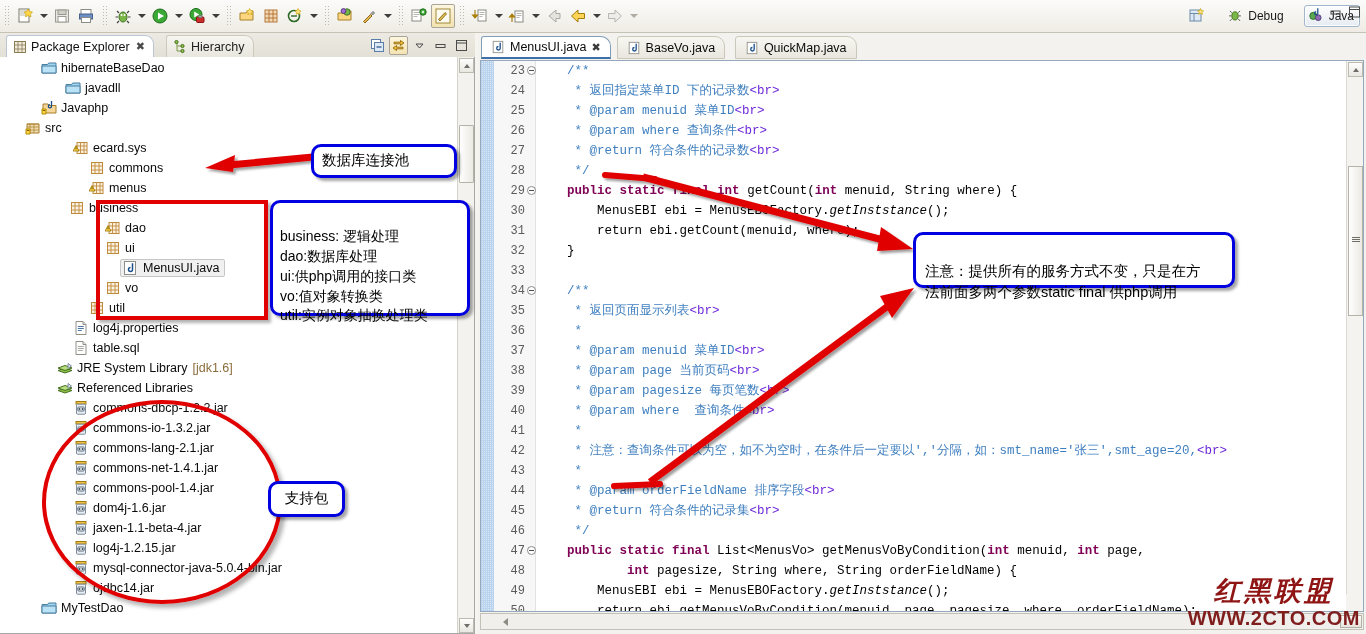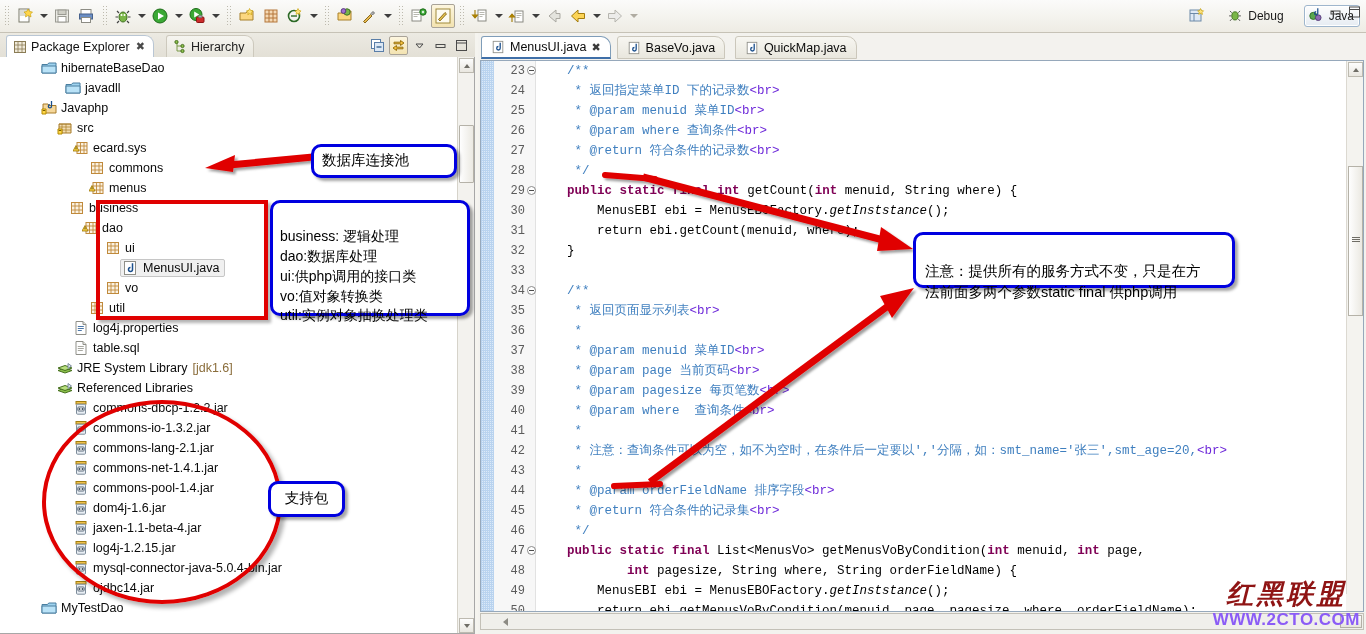--- a/index.html
+++ b/index.html
@@ -132,21 +132,21 @@
   }
   .redbox { position:absolute; border:4px solid #e00000; background:transparent; z-index:35;
     box-shadow:3px 3px 3px rgba(0,0,0,0.3); }
   .redellipse { position:absolute; border:4px solid #e00000; border-radius:50%;
     background:transparent; z-index:35; box-shadow:4px 4px 4px rgba(0,0,0,0.3); }
   .arrow-svg { position:absolute; z-index:38; pointer-events:none; }
 
   .watermark { position:absolute; right:6px; bottom:4px; z-index:60; text-align:center; }
   .wm-cn { font-family:"Liberation Serif","DejaVu Serif",serif; font-size:27px; font-weight:bold;
     color:#8f1414; letter-spacing:3px; font-style:italic; line-height:1; }
-  .wm-url { font-size:17px; font-weight:bold; color:#8b5cf6; letter-spacing:0.5px; margin-top:2px; }
+  .wm-url { font-size:20px; font-weight:bold; color:#7f1d1d; letter-spacing:0.5px; margin-top:2px; }
 </style>
 </head>
 <body>
 
 <div id="app">
 
   <div class="toolbar">
     <div class="tb-grip"></div>
 
     <div class="tb-btn">
@@ -428,21 +428,21 @@
                 <svg width="16" height="16" viewBox="0 0 16 16">
                   <path d="M2 4h5l1 1.5h7V13H2z" fill="#f5d79a" stroke="#a87c2a"></path>
                   <path d="M10.5 1v5.2a1.6 1.6 0 1 1-1.6-1.6" fill="none" stroke="#1b4f8c" stroke-width="1.3"></path>
                   <path d="M1 9h4v5H1z" fill="#ffd84a" stroke="#b58a00"></path>
                   <path d="M1.8 10h2.4v1H1.8z" fill="#7a5c00"></path>
                 </svg>
               </span>
             </span>
             <span class="lbl">Javaphp</span>
           </div>
-          <div class="trow" style="padding-left: 56px;">
+          <div class="trow" style="padding-left: 24px;">
             <span class="tw">
               <span class="ic" style="width: 16px; height: 16px;">
                 <svg width="16" height="16" viewBox="0 0 16 16">
                   <path d="M2 4h12v9H2z" fill="#f2dcb0" stroke="#a87c2a"></path>
                   <path d="M2 4h12M2 7h12M2 10h12M5 4v9M9 4v9" stroke="#a87c2a" stroke-width=".7"></path>
                   <path d="M1 9h4v5H1z" fill="#ffd84a" stroke="#b58a00"></path>
                   <path d="M1.8 10h2.4v1H1.8z" fill="#7a5c00"></path>
                 </svg>
               </span>
             </span>
@@ -489,21 +489,21 @@
             <span class="tw">
               <span class="ic" style="width: 16px; height: 16px;">
                 <svg width="16" height="16" viewBox="0 0 16 16">
                   <rect x="2.5" y="2.5" width="11" height="11" fill="#fbf2e2" stroke="#c08a3c"></rect>
                   <path d="M2.5 6h11M2.5 10h11M6 2.5v11M10 2.5v11" stroke="#c08a3c" stroke-width=".9"></path>
                 </svg>
               </span>
             </span>
             <span class="lbl">business</span>
           </div>
-          <div class="trow" style="padding-left: 81px;">
+          <div class="trow" style="padding-left: 104px;">
             <span class="tw">
               <span class="ic" style="width: 16px; height: 16px;">
                 <svg width="16" height="16" viewBox="0 0 16 16">
                   <rect x="4" y="2.5" width="10" height="11" fill="#fbf2e2" stroke="#c08a3c"></rect>
                   <path d="M4 6h10M4 10h10M7.5 2.5v11M11 2.5v11" stroke="#c08a3c" stroke-width=".9"></path>
                   <path d="M3 5.5l3 5.5H0z" fill="#ffd84a" stroke="#9a7400" stroke-width=".8"></path>
                   <path d="M3 7.4v2" stroke="#4a3a00" stroke-width=".9"></path>
                 </svg>
               </span>
             </span>

